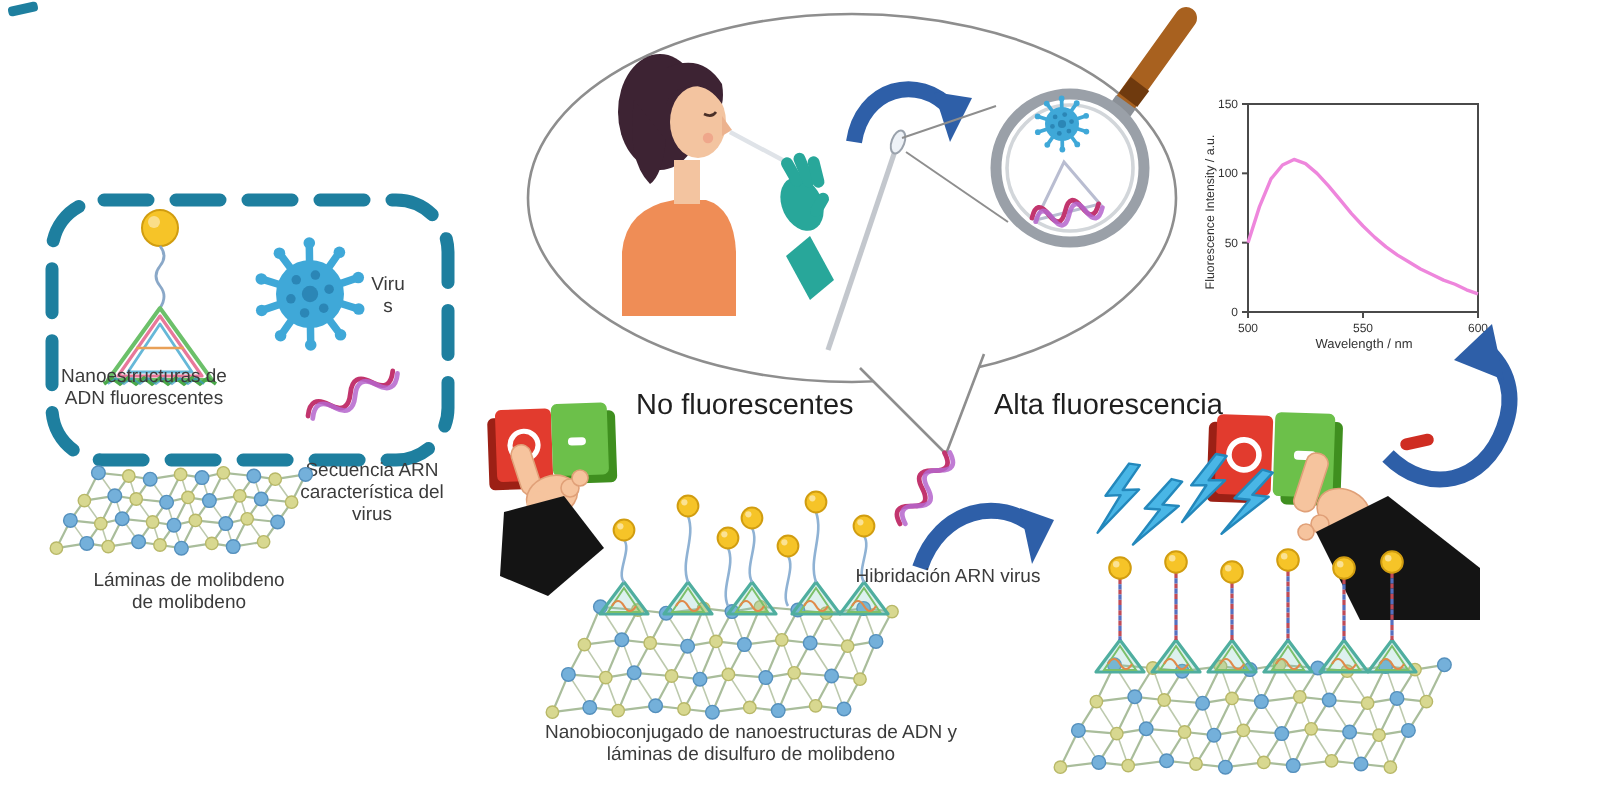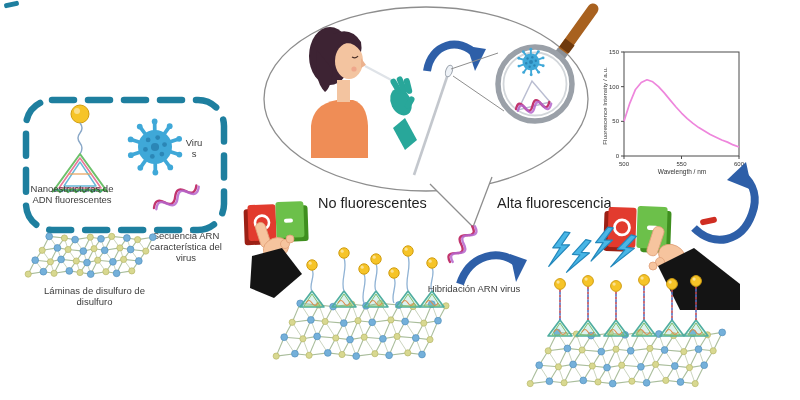--- a/index.html
+++ b/index.html
@@ -196,21 +196,21 @@
         <circle cx="19.4" cy="43.7" r="3.4" fill="#74b0da" stroke="#5590bd" stroke-width="0.7"></circle>
         <circle cx="30.1" cy="45.3" r="3.1" fill="#d8d890" stroke="#b8b868" stroke-width="0.7"></circle>
         <circle cx="45.3" cy="42.9" r="3.4" fill="#74b0da" stroke="#5590bd" stroke-width="0.7"></circle>
         <circle cx="56" cy="44.5" r="3.1" fill="#d8d890" stroke="#b8b868" stroke-width="0.7"></circle>
         <circle cx="66.7" cy="46.1" r="3.4" fill="#74b0da" stroke="#5590bd" stroke-width="0.7"></circle>
         <circle cx="81.9" cy="43.7" r="3.1" fill="#d8d890" stroke="#b8b868" stroke-width="0.7"></circle>
         <circle cx="92.6" cy="45.3" r="3.4" fill="#74b0da" stroke="#5590bd" stroke-width="0.7"></circle>
         <circle cx="107.8" cy="42.9" r="3.1" fill="#d8d890" stroke="#b8b868" stroke-width="0.7"></circle>
       </g>
     </svg>
-  <div class="lbl" style="left:42px;top:286px;width:105px">Láminas de disulfuro de disulfuro</div>
+  <div class="lbl" style="left:42px;top:286px;width:105px">Láminas de molibdeno de molibdeno</div>
 
   <svg class="abs" style="left:255px;top:0" width="350" height="235">
     <ellipse cx="171" cy="99" rx="162" ry="92" fill="#ffffff" stroke="#8e8e8e" stroke-width="1.3"></ellipse>
     <polygon points="175,184 218,227 237,177" fill="#ffffff"></polygon>
     <path d="M175,184 L218,227 L237,177" fill="none" stroke="#8e8e8e" stroke-width="1.3" stroke-linejoin="round"></path>
 
     <g>
       <ellipse cx="75" cy="56" rx="21" ry="29" fill="#3d2333"></ellipse>
       <path d="M56,158 L56,126 Q58,104 82,100 L98,100 Q112,104 113,126 L113,158 Z" fill="#ef8d56"></path>
       <rect x="82" y="80" width="13" height="22" fill="#f3c4a0"></rect>
@@ -530,20 +530,21 @@
         <circle cx="96" cy="26" r="5.2" fill="#f6c428" stroke="#d19d10" stroke-width="1"></circle>
         <circle cx="94.18" cy="24.18" r="1.56" fill="#fff" opacity="0.5"></circle>
       </g>
       <path d="M126,60 C 122,53.5 130,41.5 126,35" fill="none" stroke="#8fb2d4" stroke-width="1.3"></path>
       <g>
         <circle cx="126" cy="30" r="5.2" fill="#f6c428" stroke="#d19d10" stroke-width="1"></circle>
         <circle cx="124.18" cy="28.18" r="1.56" fill="#fff" opacity="0.5"></circle>
       </g>
     </svg>
 
+  <div class="lbl" style="left:258px;top:362px;width:235px">Nanobioconjugado de nanoestructuras de ADN y láminas de disulfuro de molibdeno</div>
 
   <svg id="rna-mid" class="abs" style="left:438px;top:216px" width="48" height="56">
       <g transform="rotate(-58 12 46)">
         <path d="M12,46 q5.25,-9 10.5,0 t10.5,0 t10.5,0 t10.5,0" fill="none" stroke="#c2356e" stroke-width="2.4" stroke-linecap="round"></path>
         <path d="M12,46 q5.25,-9 10.5,0 t10.5,0 t10.5,0 t10.5,0" fill="none" stroke="#b565cc" stroke-width="2.4" stroke-linecap="round" transform="translate(1.5,2.2)" opacity="0.85"></path>
       </g>
     </svg>
   <svg class="abs" style="left:452px;top:238px" width="78" height="56">
     <path d="M8,46 C18,16 48,10 66,26" fill="none" stroke="#2e5fa8" stroke-width="8"></path>
     <polygon points="58,16 75,22 64,44" fill="#2e5fa8"></polygon>

